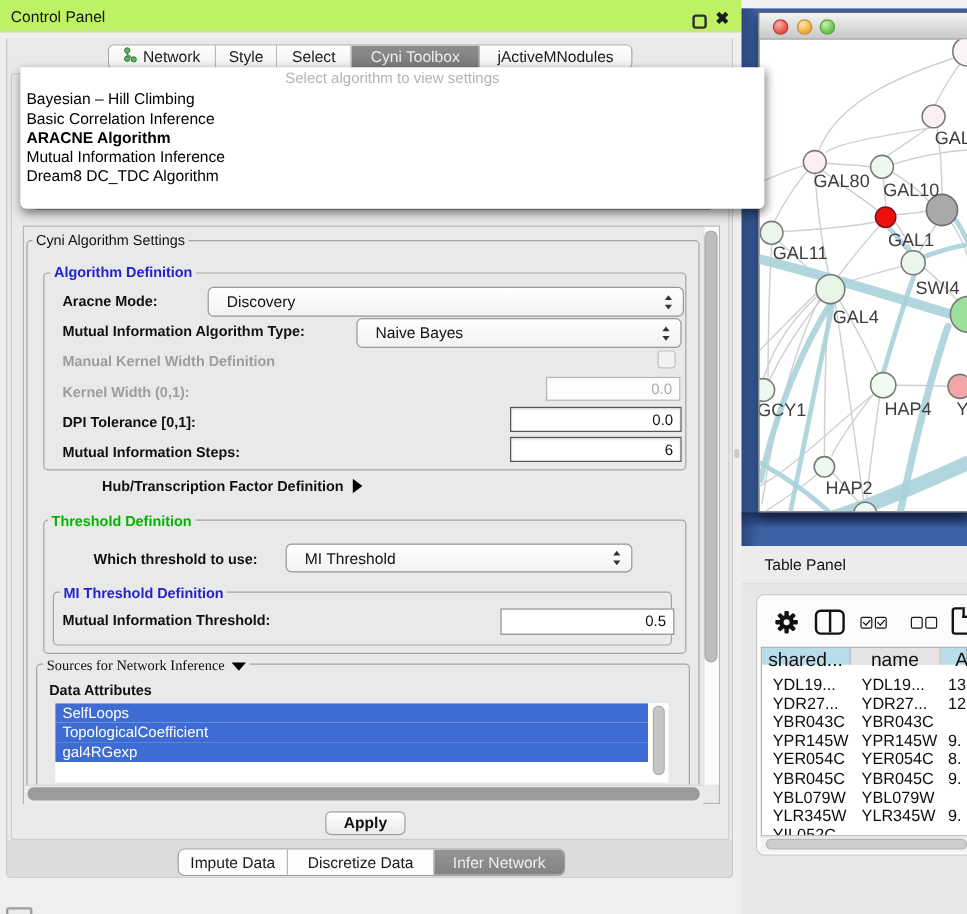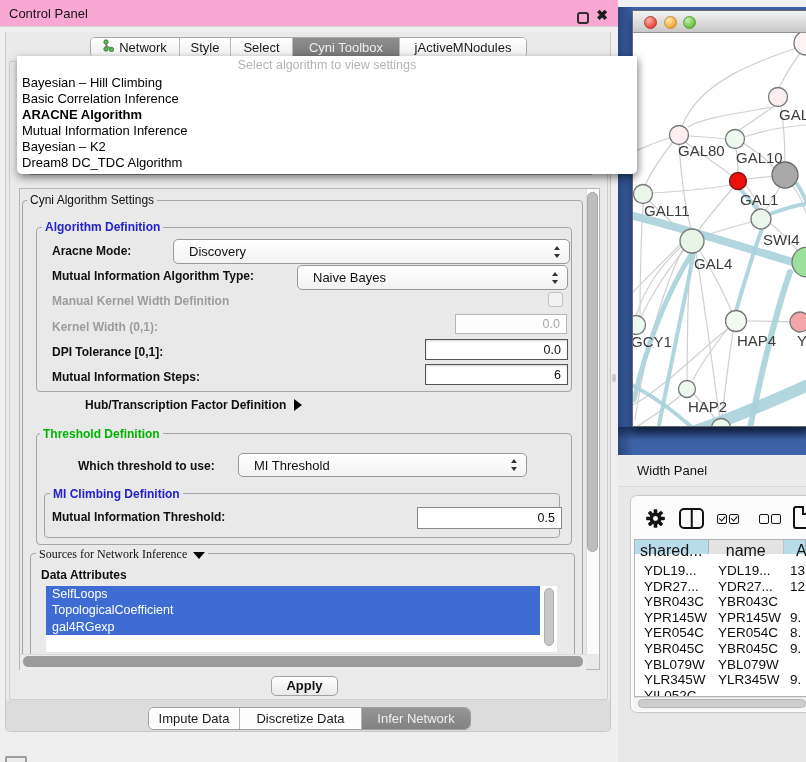--- a/index.html
+++ b/index.html
@@ -2,21 +2,21 @@
 <html><head>
 <meta charset="utf-8">
 <style>
   * { margin:0; padding:0; box-sizing:border-box; }
   html,body { width:806px; height:762px; }
   body { font-family:"Liberation Sans", sans-serif; }
   #app { position:relative; width:806px; height:762px; background:#efefef; overflow:hidden; }
   .abs { position:absolute; }
 
   
-  #cp-titleband { left:0; top:5; width:618px; height:27px; background:#f9a8d4; border-bottom:1px solid #d2d2d2; }
+  #cp-titleband { left:0; top:5; width:618px; height:27px; background:#bef264; border-bottom:1px solid #d2d2d2; }
   #cp-title { left:9px; top:0; height:27px; line-height:27px; font-size:13px; color:#141414; }
   #cp-float { left:577px; top:12px; width:12px; height:12px; border:2px solid #2e2e2e; border-radius:3px; }
   #cp-close { left:594px; top:5px; width:16px; height:20px; font-size:14px; font-weight:bold; color:#1c1c1c; line-height:20px; text-align:center; }
   #cp-frame { left:5px; top:32px; width:606px; height:700px; background:#e9e9e9; border:1px solid #c7c7c7; border-top:none; border-radius:0 0 5px 5px; }
   #cp-frame-bottom { left:6px; top:700px; width:604px; height:31px; background:#dcdcdc; border-radius:0 0 5px 5px; }
 
   
   #toptabs { left:90px; top:37px; height:21px; display:flex; border:1px solid #a9a9a9; border-radius:5px; overflow:hidden; background:#fff; }
   .ttab { height:19px; line-height:19px; text-align:center; font-size:13px; color:#191919; background:linear-gradient(#ffffff,#efefef); border-right:1px solid #b9b9b9; display:flex; align-items:center; justify-content:center; }
   .ttab:last-child { border-right:none; }
@@ -201,21 +201,21 @@
   <div class="abs gbox" style="left:36px; top:433px; width:536px; height:112px;"></div>
   <div class="abs gtitle" style="left:40px; top:427px; color:#00b400; font-weight:bold;">Threshold Definition</div>
 
   <div class="abs lbl" style="left:78px; top:459px;">Which threshold to use:</div>
   <div class="abs combo" style="left:238px; top:453px; width:289px; height:24px;">
     <span class="cval">MI Threshold</span>
     <span class="carrows"></span>
   </div>
 
   <div class="abs gbox" style="left:44px; top:493px; width:516px; height:45px;"></div>
-  <div class="abs gtitle" style="left:50px; top:487px; color:#2222cc; font-weight:bold;">MI Climbing Definition</div>
+  <div class="abs gtitle" style="left:50px; top:487px; color:#2222cc; font-weight:bold;">MI Threshold Definition</div>
 
   <div class="abs lbl" style="left:52px; top:510px;">Mutual Information Threshold:</div>
   <div class="abs tfield mid" style="left:417px; top:507px; width:145px; height:22px;">0.5</div>
 
   <div class="abs gbox" style="left:30px; top:553px; width:545px; height:112px;"></div>
   <div class="abs gtitle" style="left:36px; top:547px; color:#111;font-family:Liberation Serif, serif;"><span>Sources for Network Inference</span><span id="src-arrow"></span></div>
   <div class="abs lbl" style="left:41px; top:568px;">Data Attributes</div>
 
   <div class="abs" id="attr-list">
     <div id="attr-items">
@@ -241,21 +241,20 @@
     <div class="btab active" style="width:108px"><span>Infer Network</span></div>
   </div>
 
   <div class="abs" id="algo-popup">
     <div id="popup-prompt">Select algorithm to view settings</div>
     <div id="popup-items">
         <div class="algo-item">Bayesian – Hill Climbing</div>
         <div class="algo-item">Basic Correlation Inference</div>
         <div class="algo-item selected">ARACNE Algorithm</div>
         <div class="algo-item">Mutual Information Inference</div>
-        <div class="algo-item">Bayesian – K2</div>
         <div class="algo-item">Dream8 DC_TDC Algorithm</div>
       </div>
   </div>
 
   <div class="abs" id="splitter-dot"></div>
   <div class="abs" id="corner-btn"></div>
 
   <div class="abs" id="right-top-strip"></div>
   <div class="abs" id="desktop"></div>
   <div class="abs" id="desktop-edge"></div>
@@ -337,21 +336,21 @@
         <text x="694" y="269" font-size="15" fill="#3d3d3d" font-family="Liberation Sans, sans-serif">GAL4</text>
         <text x="631" y="347" font-size="15" fill="#3d3d3d" font-family="Liberation Sans, sans-serif">GCY1</text>
         <text x="737" y="346" font-size="15" fill="#3d3d3d" font-family="Liberation Sans, sans-serif">HAP4</text>
         <text x="797" y="346" font-size="15" fill="#3d3d3d" font-family="Liberation Sans, sans-serif">Y</text>
         <text x="688" y="412" font-size="15" fill="#3d3d3d" font-family="Liberation Sans, sans-serif">HAP2</text>
       </svg>
   </div>
   <div class="abs" id="window-shadow"></div>
 
   <div class="abs" id="table-band"></div>
-  <div class="abs" id="table-band-title">Width Panel</div>
+  <div class="abs" id="table-band-title">Table Panel</div>
   <div class="abs" id="table-area"></div>
   <div class="abs" id="tpanel"></div>
 
   <div class="abs" id="tb-gear">
     <svg width="21" height="21" viewBox="-11 -11 22 22">
       <g fill="#121212">
         <circle r="6.2"></circle>
         <g id="teeth">
             <rect x="-1.9" y="-9.8" width="3.8" height="5" rx="1" transform="rotate(0)"></rect>
             <rect x="-1.9" y="-9.8" width="3.8" height="5" rx="1" transform="rotate(45)"></rect>

